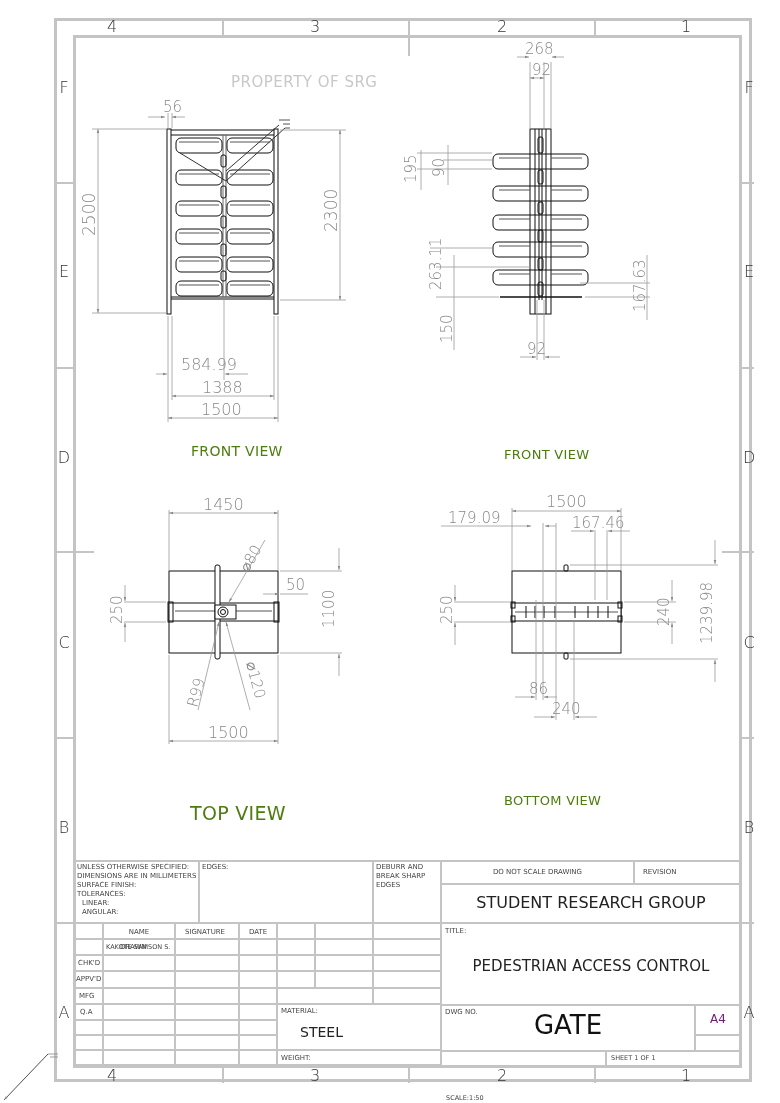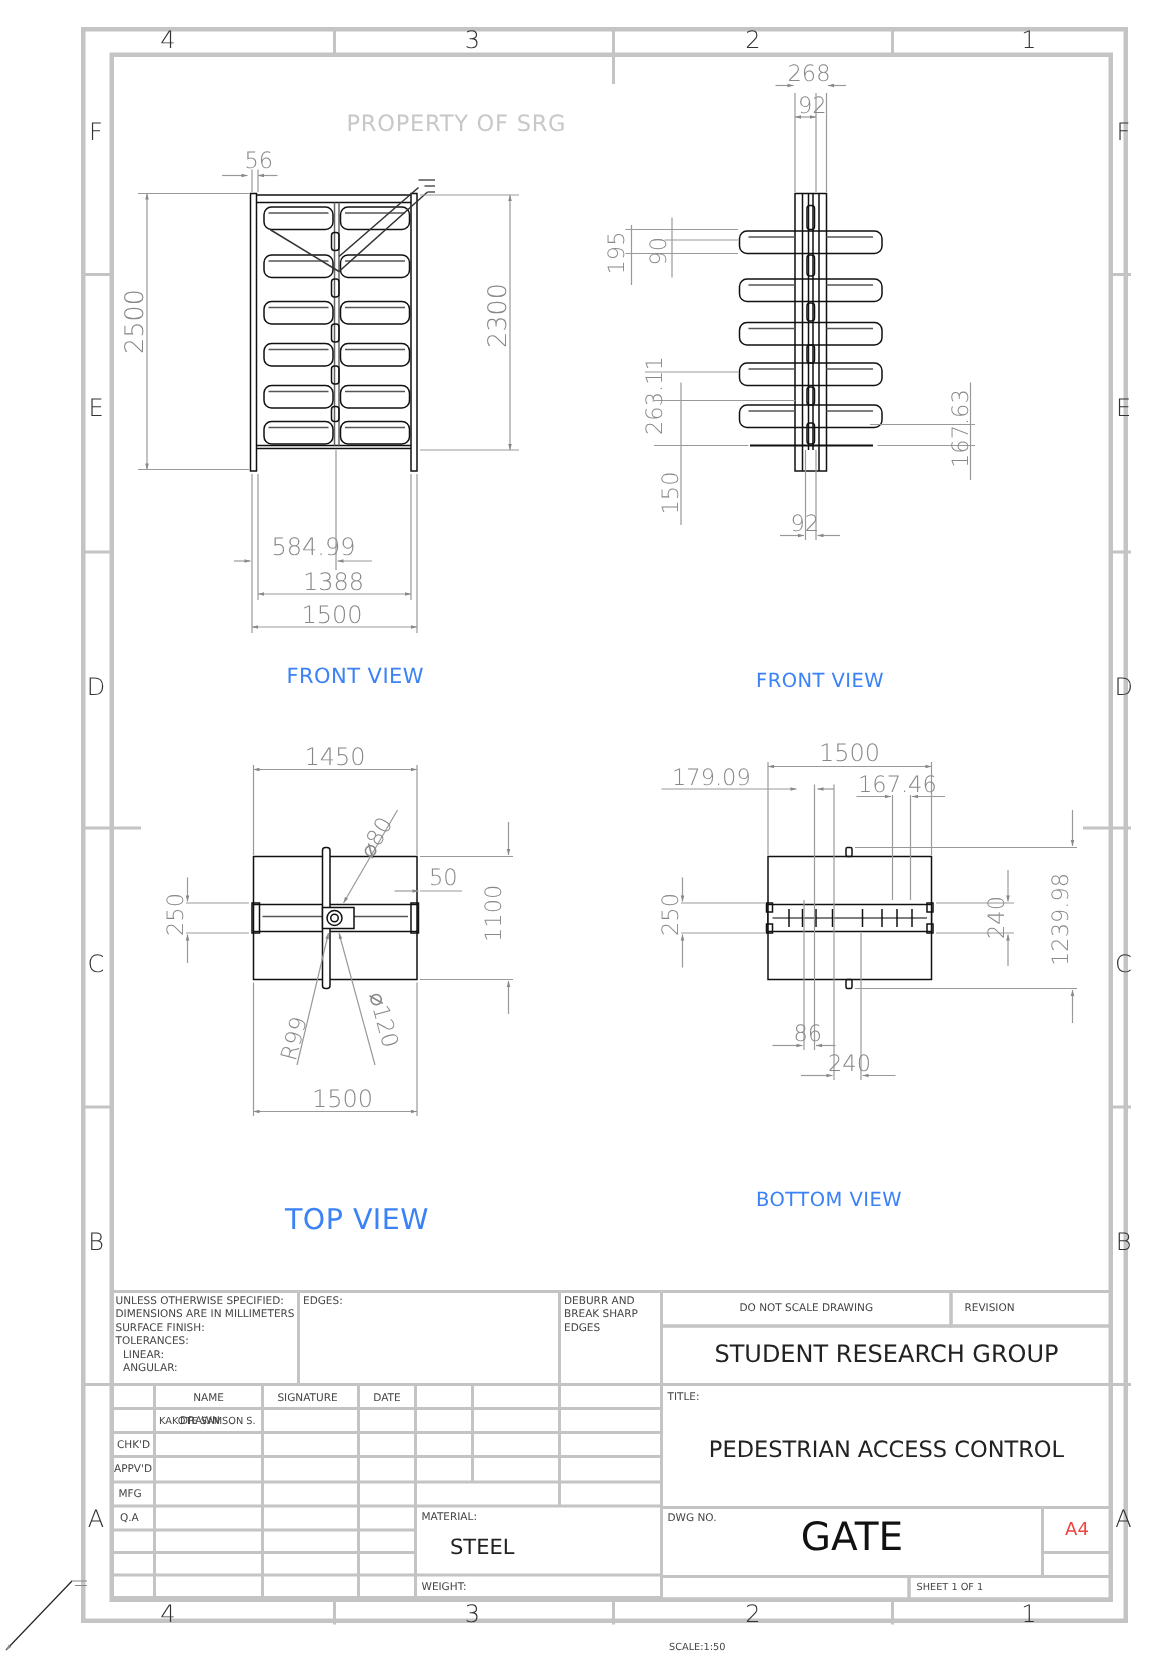--- a/index.html
+++ b/index.html
@@ -5,21 +5,21 @@
   html,body{margin:0;padding:0;background:#fff;}
   body{width:780px;height:1103px;position:relative;overflow:hidden;font-family:"DejaVu Sans","Liberation Sans",sans-serif;}
   .abs{position:absolute;}
   .frame-outer{position:absolute;left:54px;top:18px;width:698px;height:1064px;border:3px solid #c4c4c4;box-sizing:border-box;}
   .frame-inner{position:absolute;left:73px;top:35px;width:669px;height:1033px;border:3px solid #c4c4c4;box-sizing:border-box;}
   .zone{position:absolute;font-size:16px;color:#333;font-weight:300;text-align:center;}
   .tick-v{position:absolute;width:2px;background:#c4c4c4;}
   .tick-h{position:absolute;height:2px;background:#c4c4c4;}
   svg{position:absolute;left:0;top:0;}
   .dim{fill:#888;font-family:"DejaVu Sans",sans-serif;font-weight:200;}
-  .viewlabel{position:absolute;font-size:14px;color:#3b82f6;letter-spacing:0.3px;}
+  .viewlabel{position:absolute;font-size:14px;color:#4d7c0f;letter-spacing:0.3px;}
   .watermark{position:absolute;font-size:15px;color:#c8c8c8;letter-spacing:0.5px;}
   .tb{position:absolute;border:2px solid #c4c4c4;box-sizing:border-box;}
   .tbtext{position:absolute;color:#444;font-size:7px;line-height:9px;}
 </style>
 </head>
 <body>
 
 <div class="frame-outer"></div>
 <div class="frame-inner"></div>
 
@@ -382,20 +382,20 @@
   <div class="tbtext" style="left:281px;top:1054px;">WEIGHT:</div>
 
   <div class="tb" style="left:440px;top:922px;width:302px;height:84px;"></div>
   <div class="tbtext" style="left:445px;top:927px;">TITLE:</div>
   <div class="abs" style="left:440px;top:957px;width:302px;text-align:center;font-size:15px;color:#222;">PEDESTRIAN ACCESS CONTROL</div>
 
   <div class="tb" style="left:440px;top:1004px;width:256px;height:48px;"></div>
   <div class="tbtext" style="left:445px;top:1008px;">DWG NO.</div>
   <div class="abs" style="left:440px;top:1010px;width:256px;text-align:center;font-size:26px;color:#111;">GATE</div>
   <div class="tb" style="left:694px;top:1004px;width:48px;height:32px;"></div>
-  <div class="abs" style="left:694px;top:1012px;width:48px;text-align:center;font-size:12px;color:#ef4444;">A4</div>
+  <div class="abs" style="left:694px;top:1012px;width:48px;text-align:center;font-size:12px;color:#701a75;">A4</div>
   <div class="tb" style="left:694px;top:1034px;width:48px;height:18px;"></div>
 
   <div class="tb" style="left:440px;top:1050px;width:167px;height:17px;"></div>
   <div class="tbtext" style="left:446px;top:1054px;font-size:6.5px;margin-top:40px;">SCALE:1:50</div>
   <div class="tb" style="left:605px;top:1050px;width:137px;height:17px;"></div>
   <div class="tbtext" style="left:611px;top:1054px;font-size:6.5px;">SHEET 1 OF 1</div>
 </div>
 
 </body></html>

